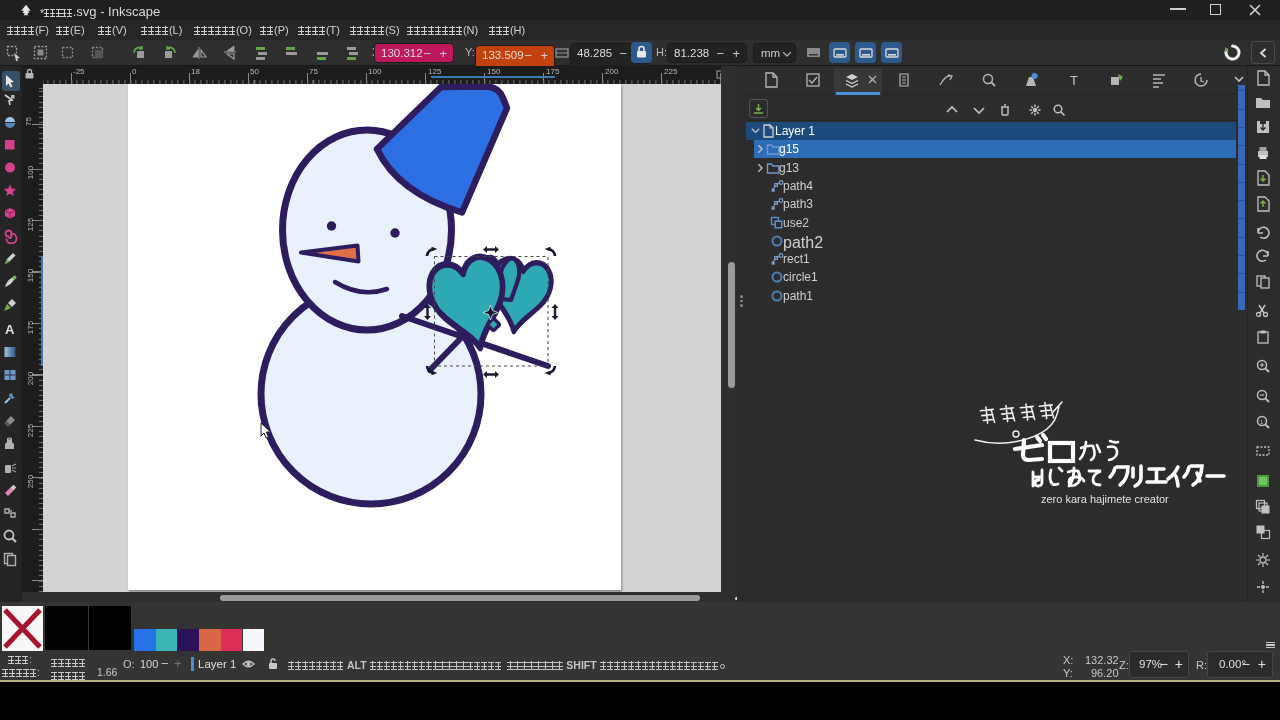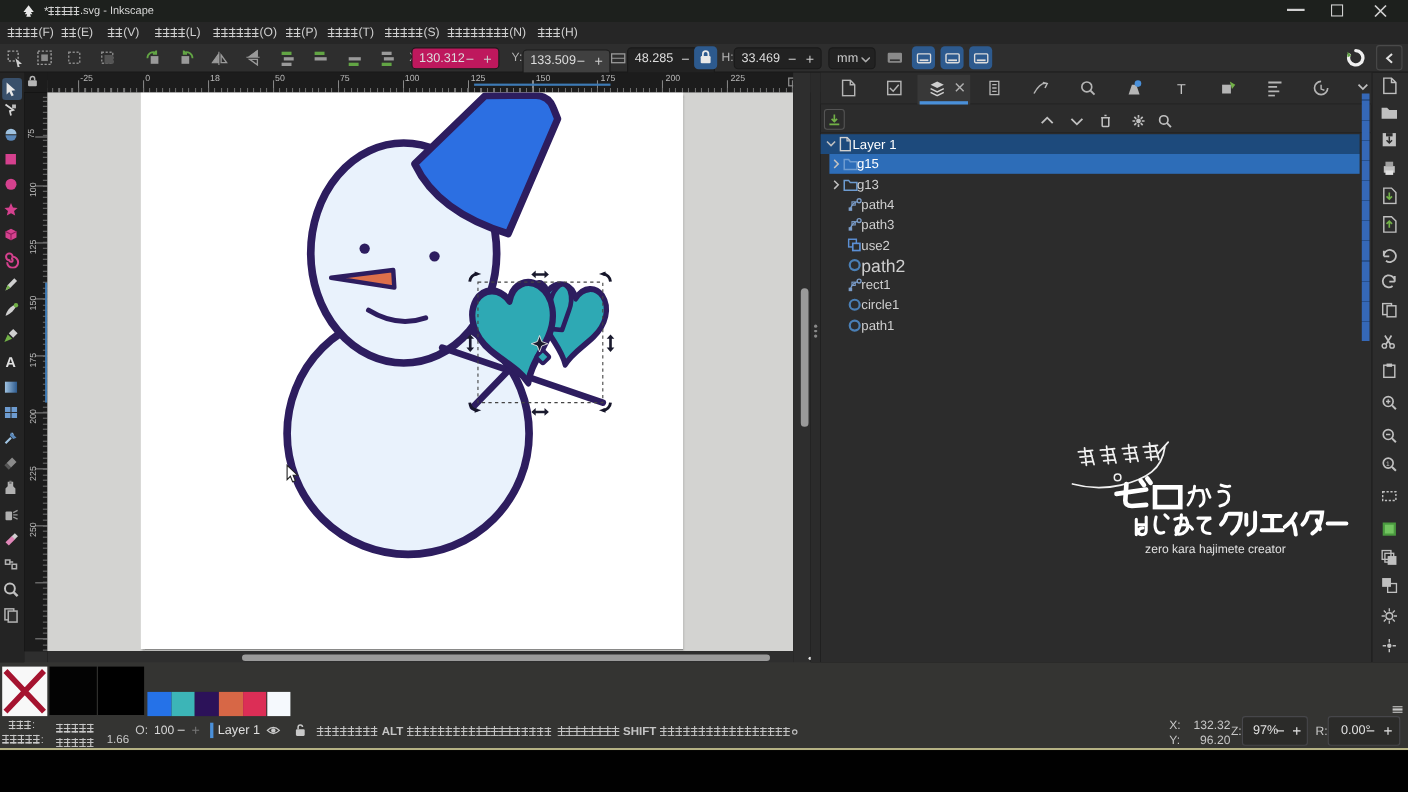--- a/index.html
+++ b/index.html
@@ -12,21 +12,21 @@
    repeating-linear-gradient(0deg,var(--gc,#cfcfcf) 0 1px,transparent 1px 3.3px);}
 .gs{width:6px;height:8px;margin:0 1px 1px 0}
 .ts{width:5px;height:8px;margin:0 0.7px 1px 0}
 .lbl{color:#cfcfcf;font-size:11px;white-space:nowrap}
 </style></head>
 <body>
 <div class="abs" style="left:0;top:0;width:1280px;height:20px;background:#1d201d">
 <svg class="abs" style="left:20px;top:4px" width="12" height="12" viewBox="0 0 14 14">
       <path d="M7 1 L12.5 8 L9.5 8 L11 10.5 L8.5 10.5 L9.5 13 L4.5 13 L5.5 10.5 L3 10.5 L4.5 8 L1.5 8 Z" fill="#e8e8e8"></path>
     </svg>
-<div class="abs" style="left:40px;top:4.5px;color:#d8d8d8;font-size:11px"><span style="font-size:11px">*</span><i class="g ts"></i><i class="g ts"></i><i class="g ts"></i><i class="g ts"></i><i class="g ts"></i><span style="position:relative;top:-1px;font-size:10px">.svg - Inkscape</span></div>
+<div class="abs" style="left:40px;top:4.5px;color:#d8d8d8;font-size:11px"><span style="font-size:11px">*</span><i class="g ts"></i><i class="g ts"></i><i class="g ts"></i><i class="g ts"></i><i class="g ts"></i><span style="position:relative;top:-1px;font-size:13px">.svg - Inkscape</span></div>
 <div class="abs" style="left:1170px;top:8px;width:16px;height:2px;background:#d0d0d0"></div>
 <div class="abs" style="left:1210px;top:4px;width:11px;height:11px;border:1.5px solid #d0d0d0"></div>
 <svg class="abs" style="left:1248px;top:3px" width="14" height="14" viewBox="0 0 14 14">
       <path d="M2 2 L12 12 M12 2 L2 12" stroke="#d0d0d0" stroke-width="1.6"></path>
     </svg>
 </div>
 <div class="abs" style="left:0;top:20px;width:1280px;height:20px;background:#262626">
 <span class="abs lbl" style="left:7px;top:4px"><i class="g"></i><i class="g"></i><i class="g"></i><i class="g"></i>(F)</span>
 <span class="abs lbl" style="left:56px;top:4px"><i class="g"></i><i class="g"></i>(E)</span>
 <span class="abs lbl" style="left:98px;top:4px"><i class="g"></i><i class="g"></i>(V)</span>
@@ -88,21 +88,21 @@
       <rect x="4" y="7" width="9" height="3" fill="#9a9a9a"></rect>
       <rect x="2" y="2" width="9" height="3" fill="#9a9a9a"></rect>
     </svg>
 <span class="abs" style="left:372px;top:6px;color:#b5b5b5;font-size:11px">X:</span>
 <div class="abs" style="left:374px;top:3px;width:80px;height:20px;background:#be185d;border:1px solid #1a1a1a;border-radius:4px;color:#dddddd;font-size:11.5px">
       <span style="position:absolute;left:6px;top:3px">130.312</span>
       <span style="position:absolute;right:22px;top:2px;color:#cccccc;font-size:13px">−</span>
       <span style="position:absolute;right:6px;top:2px;color:#cccccc;font-size:13px">+</span>
     </div>
 <span class="abs" style="left:465px;top:6px;color:#b5b5b5;font-size:11px">Y:</span>
-<div class="abs" style="left:475px;top:5px;width:80px;height:37px;background:#404040;border:1px solid #1a1a1a;border-radius:4px;color:#dddddd;font-size:11.5px">
+<div class="abs" style="left:475px;top:5px;width:80px;height:37px;background:#c2410c;border:1px solid #1a1a1a;border-radius:4px;color:#dddddd;font-size:11.5px">
       <span style="position:absolute;left:6px;top:3px">133.509</span>
       <span style="position:absolute;right:22px;top:2px;color:#cccccc;font-size:13px">−</span>
       <span style="position:absolute;right:6px;top:2px;color:#cccccc;font-size:13px">+</span>
     </div>
 <svg class="abs" style="left:555px;top:7px" width="14" height="12" viewBox="0 0 14 12">
       <rect x="1" y="2" width="12" height="8" fill="none" stroke="#999" stroke-width="1.2"></rect>
       <path d="M1 6 h12" stroke="#999" stroke-width="1"></path>
     </svg>
 <span class="abs" style="left:557px;top:6px;color:#b5b5b5;font-size:11px"></span>
 <div class="abs" style="left:570px;top:3px;width:80px;height:32px;background:#222222;border:1px solid #1a1a1a;border-radius:4px;color:#dddddd;font-size:11.5px">
@@ -111,21 +111,21 @@
       <span style="position:absolute;right:6px;top:2px;color:#cccccc;font-size:13px">+</span>
     </div>
 <div class="abs" style="left:631px;top:2px;width:21px;height:21px;background:#2d5a8e;border-radius:4px">
       <svg style="position:absolute;left:4px;top:3px" width="13" height="14" viewBox="0 0 13 14">
         <rect x="2" y="6" width="9" height="6.5" rx="1" fill="#e8e8e8"></rect>
         <path d="M4 6 V4 a2.5 2.5 0 0 1 5 0 V6" fill="none" stroke="#e8e8e8" stroke-width="1.6"></path>
       </svg>
     </div>
 <span class="abs" style="left:656px;top:6px;color:#b5b5b5;font-size:11px">H:</span>
 <div class="abs" style="left:667px;top:3px;width:80px;height:20px;background:#222222;border:1px solid #1a1a1a;border-radius:4px;color:#dddddd;font-size:11.5px">
-      <span style="position:absolute;left:6px;top:3px">33.469</span>
+      <span style="position:absolute;left:6px;top:3px">81.238</span>
       <span style="position:absolute;right:22px;top:2px;color:#cccccc;font-size:13px">−</span>
       <span style="position:absolute;right:6px;top:2px;color:#cccccc;font-size:13px">+</span>
     </div>
 <div class="abs" style="left:753px;top:3px;width:43px;height:20px;background:#222;border:1px solid #1a1a1a;border-radius:4px;color:#ccc;font-size:11.5px">
       <span style="position:absolute;left:7px;top:3px">mm</span>
       <svg style="position:absolute;right:4px;top:8px" width="8" height="5" viewBox="0 0 8 5">
         <path d="M0 0 L4 4 L8 0" fill="none" stroke="#aaa" stroke-width="1.4"></path>
       </svg>
     </div>
 <svg class="abs" style="left:806px;top:6px" width="15" height="14" viewBox="0 0 15 14">

